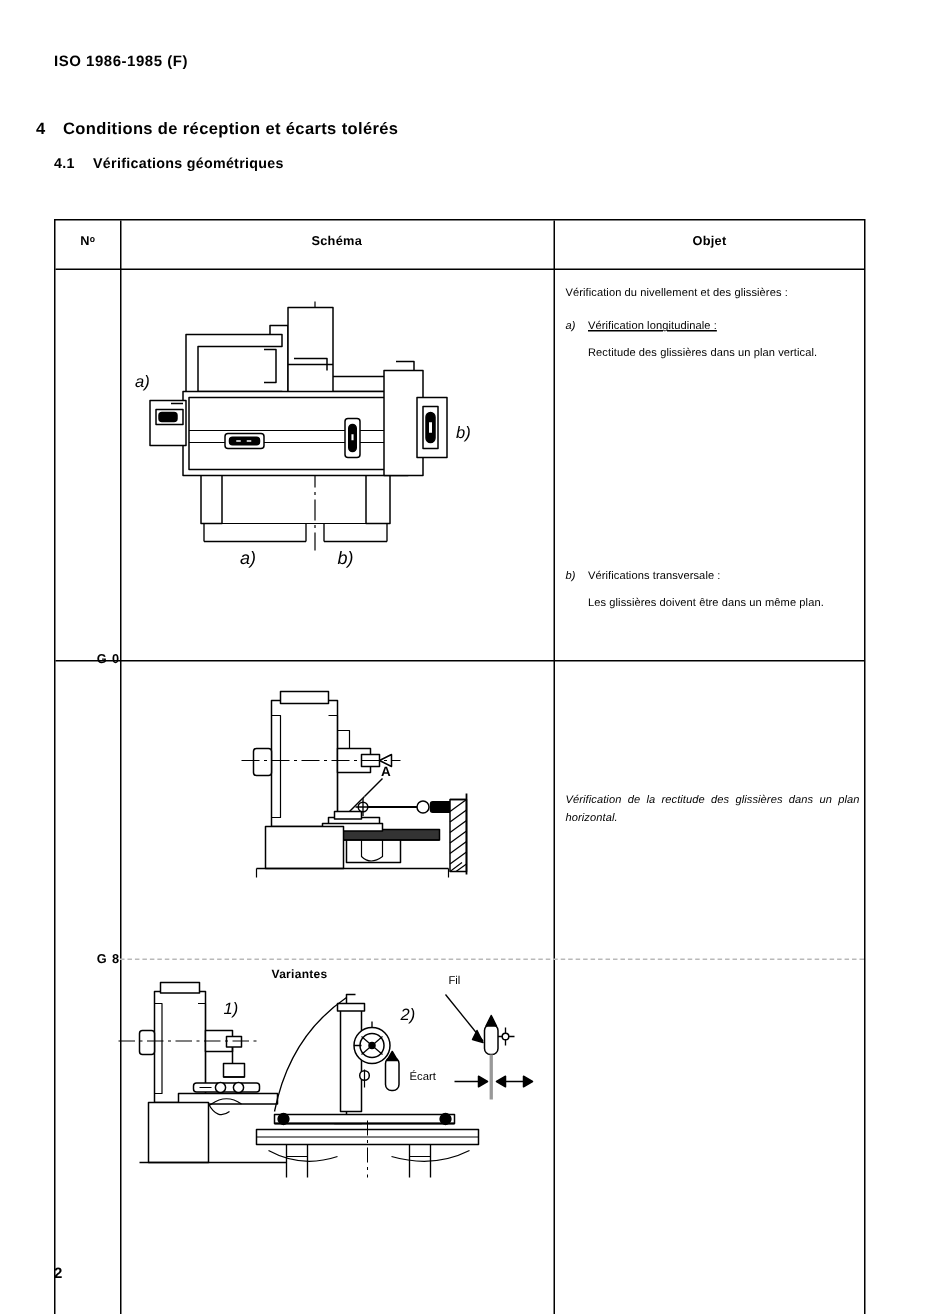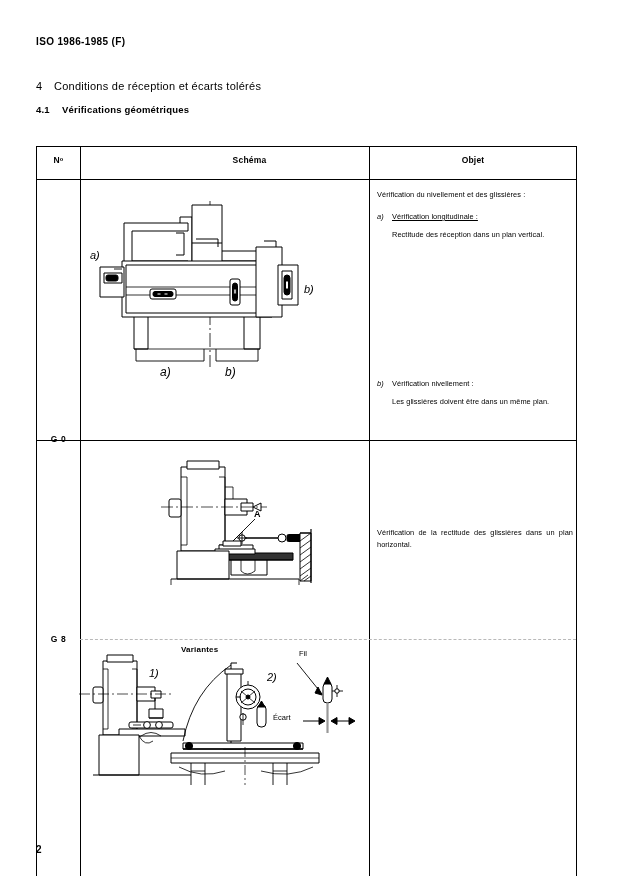--- a/index.html
+++ b/index.html
@@ -27,23 +27,23 @@
     position: absolute;
     left: 36px; top: 36px;
     font-size: 10px;
     font-weight: bold;
     letter-spacing: 0.35px;
   }
 
   
   .clause-4 {
     position: absolute;
-    left: 36px; top: 80px;
+    left: 24px; top: 80px;
     font-size: 11px;
-    font-weight: normal;
+    font-weight: bold;
     letter-spacing: 0.25px;
   }
   .clause-4 .num { display: inline-block; width: 18px; }
 
   .clause-41 {
     position: absolute;
     left: 36px; top: 104px;
     font-size: 9.5px;
     font-weight: bold;
     letter-spacing: 0.2px;
@@ -92,28 +92,28 @@
   
   .th {
     position: absolute;
     top: 8px;
     font-size: 8.5px;
     font-weight: bold;
     text-align: center;
     letter-spacing: 0.2px;
   }
   .th.no    { left: 0;    width: 43px; }
-  .th.sch   { left: 43px; width: 289px; margin-left: 25px; }
+  .th.sch   { left: 43px; width: 289px; }
   .th.obj   { left: 332px; width: 208px; }
 
   
   .rowid {
     position: absolute;
     left: 0; width: 43px;
-    text-align: center;
+    text-align: right;
     font-size: 8.5px;
     font-weight: bold;
     letter-spacing: 0.6px;
   }
   .rowid.g0 { top: 287px; }
   .rowid.g1 { top: 487px; }
 
   
   .obj-txt {
     position: absolute;
@@ -122,21 +122,21 @@
     font-size: 7.4px;
     line-height: 11.6px;
     text-align: justify;
     letter-spacing: 0.06px;
   }
   .obj-txt.b0-lead  { top: 42px; }
   .obj-txt.b0-a     { top: 64px; text-decoration: underline; }
   .obj-txt.b0-a2    { top: 82px; left: 355px; width: 181px; }
   .obj-txt.b0-b     { top: 231px; }
   .obj-txt.b0-b2    { top: 249px; left: 355px; width: 181px; }
-  .obj-txt.b1-main  { top: 380px; }
+  .obj-txt.b1-main  { top: 380px; font-style: italic; }
   .obj-txt.b1-var   { top: 545px; }
   .obj-txt.b1-ver   { top: 598px; }
 
   .itemlbl {
     font-style: italic;
     display: inline-block;
     width: 15px;
   }
 
   
@@ -248,24 +248,24 @@
       <div style="position:absolute; left:-2px; top:50px; font-size:11px; font-style:italic;">a)</div>
       <div style="position:absolute; left:212px; top:84px; font-size:11px; font-style:italic;">b)</div>
       <div style="position:absolute; left:68px; top:166px; font-size:12px; font-style:italic;">a)</div>
       <div style="position:absolute; left:133px; top:166px; font-size:12px; font-style:italic;">b)</div>
     </div>
 
     <div class="obj-txt b0-lead">Vérification du nivellement et des glissières :</div>
     <div class="obj-txt b0-a">
       <span class="itemlbl">a)</span><span>Vérification longitudinale :</span>
     </div>
-    <div class="obj-txt b0-a2">Rectitude des réception dans un plan vertical.</div>
+    <div class="obj-txt b0-a2">Rectitude des glissières dans un plan vertical.</div>
 
     <div class="obj-txt b0-b">
-      <span class="itemlbl">b)</span><span>Vérification nivellement :</span>
+      <span class="itemlbl">b)</span><span>Vérifications transversale :</span>
     </div>
     <div class="obj-txt b0-b2">Les glissières doivent être dans un même plan.</div>
 
     <div class="rowid g1">G 8</div>
 
     <div class="fig f1">
       <svg width="180" height="128" viewBox="0 0 180 128" fill="none" stroke="#000" stroke-width="1" stroke-linejoin="round">
 
         <rect x="24" y="8" width="44" height="84" fill="#fff"></rect>
         <rect x="30" y="2" width="32" height="8" fill="#fff"></rect>

